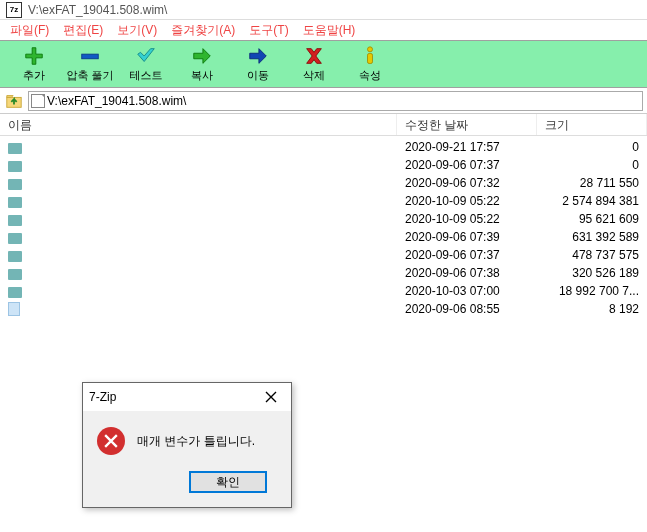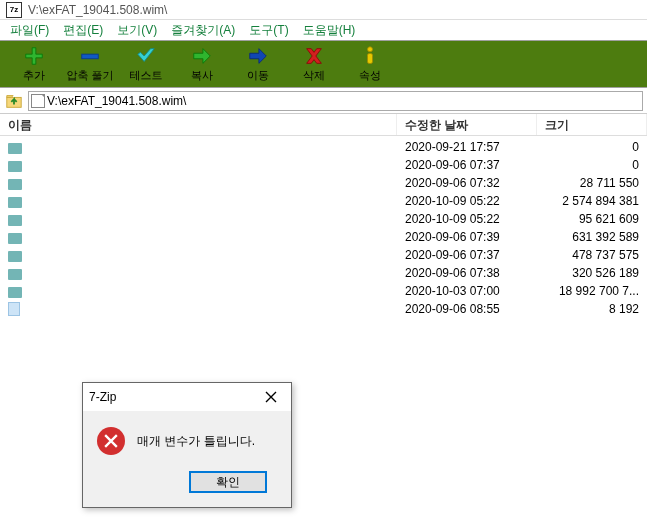--- a/index.html
+++ b/index.html
@@ -3,35 +3,35 @@
 <meta charset="utf-8">
 <style>
   * { margin: 0; padding: 0; box-sizing: border-box; font-family: "Malgun Gothic", "Segoe UI", sans-serif; font-size: 12px; }
   body { background: #fff; width: 647px; height: 532px; overflow: hidden; position: relative; }
 
   .titlebar { height: 20px; background: #fff; border-bottom: 1px solid #ddd; display: flex; align-items: center; padding: 8px 6px; gap: 6px; }
   .titlebar .app-icon { width: 16px; height: 16px; border: 1px solid #333; display: flex; align-items: center; justify-content: center; font-size: 8px; font-weight: bold; }
   .titlebar .title-text { color: #555; }
 
   .menubar { height: 20px; display: flex; align-items: center; padding: 0 4px; gap: 2px; }
-  .menubar .menu-item { padding: 2px 6px; color: #15803d; cursor: default; }
-
-  .toolbar { height: 48px; border-top: 1px solid #a0a0a0; border-bottom: 1px solid #a0a0a0; background: #4d7c0f; display: flex; align-items: center; padding: 0 6px; gap: 0; }
+  .menubar .menu-item { padding: 2px 6px; color: #ef4444; cursor: default; }
+
+  .toolbar { height: 48px; border-top: 1px solid #a0a0a0; border-bottom: 1px solid #a0a0a0; background: #86efac; display: flex; align-items: center; padding: 0 6px; gap: 0; }
   .tool-btn { width: 56px; height: 44px; display: flex; flex-direction: column; align-items: center; justify-content: center; gap: 2px; cursor: default; }
   .tool-btn .ico { width: 24px; height: 20px; display: flex; align-items: center; justify-content: center; }
   .tool-btn .lbl { font-size: 11px; color: #000; }
 
   .pathbar { height: 26px; border-bottom: 1px solid #ccc; display: flex; align-items: center; padding: 0 4px; gap: 4px; background: #fff; }
   .pathbar .up-icon { width: 20px; height: 20px; display: flex; align-items: center; justify-content: center; }
   .path-input-wrap { flex: 1; border: 1px solid #aaa; height: 20px; display: flex; align-items: center; padding: 0 2px; gap: 2px; background: #fff; }
   .path-input-wrap .doc-ico { width: 14px; height: 14px; }
   .path-input { border: none; outline: none; flex: 1; font-size: 12px; }
 
   .list-header { height: 22px; display: flex; border-bottom: 1px solid #ddd; }
-  .list-header .col { padding: 3px 8px; color: #333; border-right: 1px solid #eee; font-weight: bold; }
+  .list-header .col { padding: 3px 8px; color: #333; border-right: 1px solid #eee; }
   .col-name { flex: 1; }
   .col-date { width: 140px; }
   .col-size { width: 110px; text-align: left; }
 
   .list-body { }
   .row { height: 18px; display: flex; align-items: flex-end; }
   .row .cell { padding: 0 8px; white-space: nowrap; overflow: hidden; }
   .row .c-name { flex: 1; display: flex; align-items: center; gap: 4px; }
   .row .c-date { width: 140px; }
   .row .c-size { width: 110px; text-align: right; }

